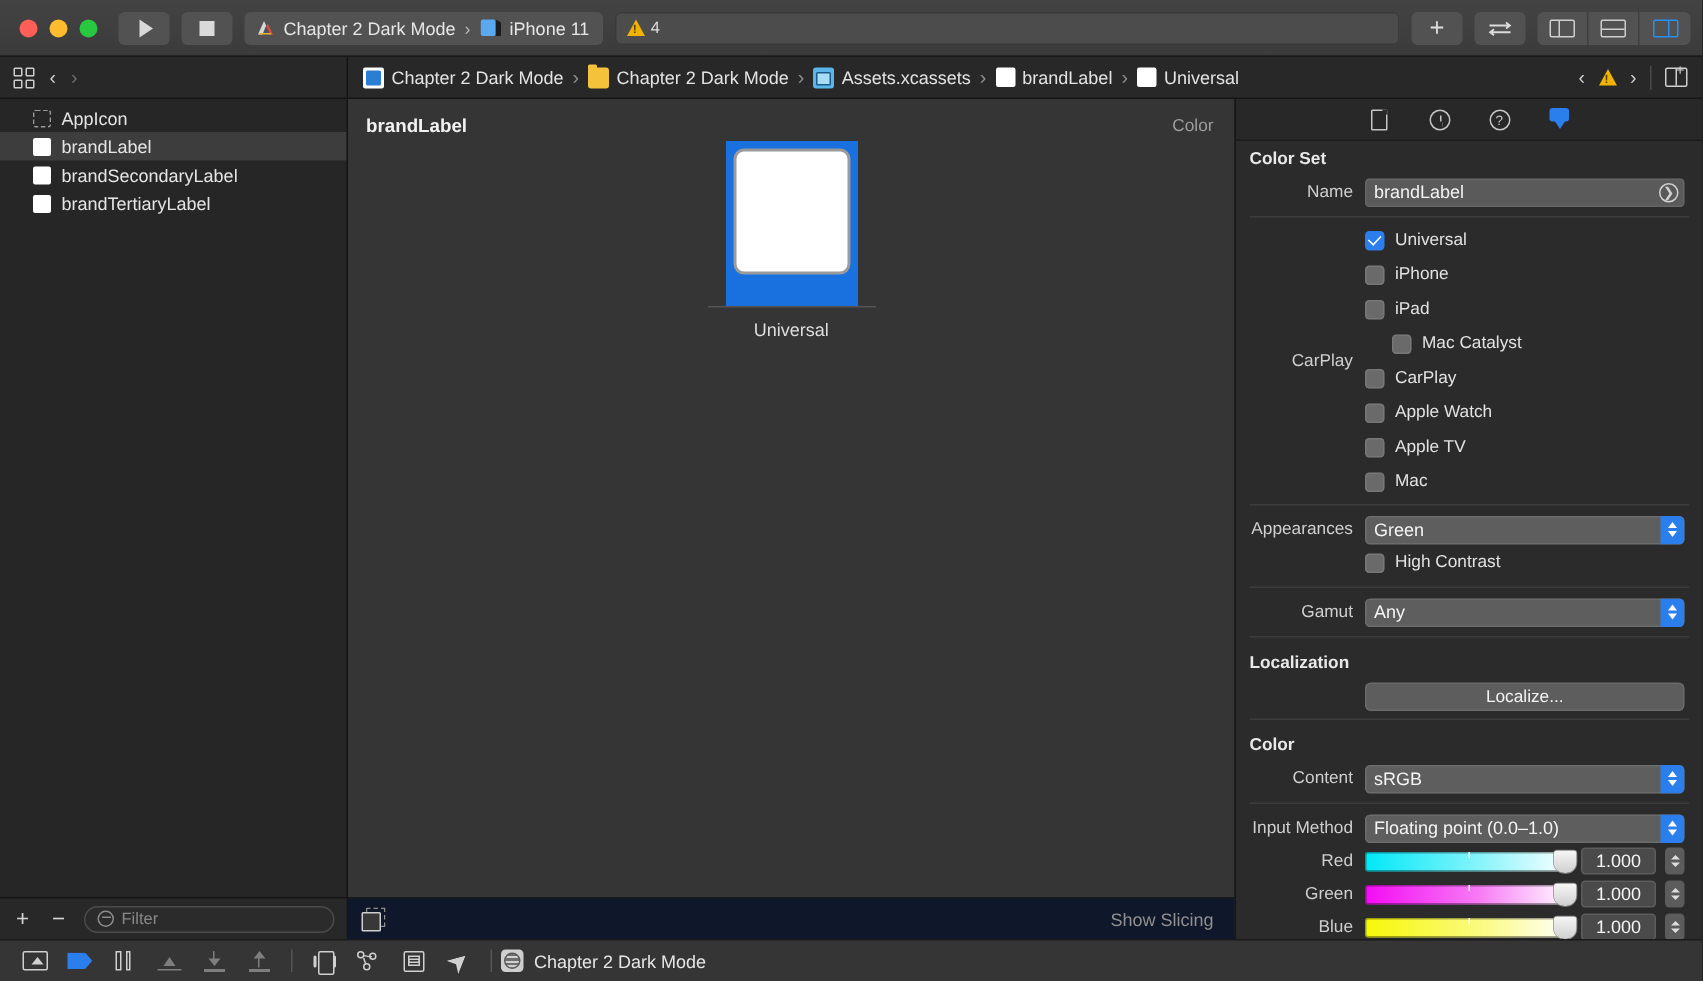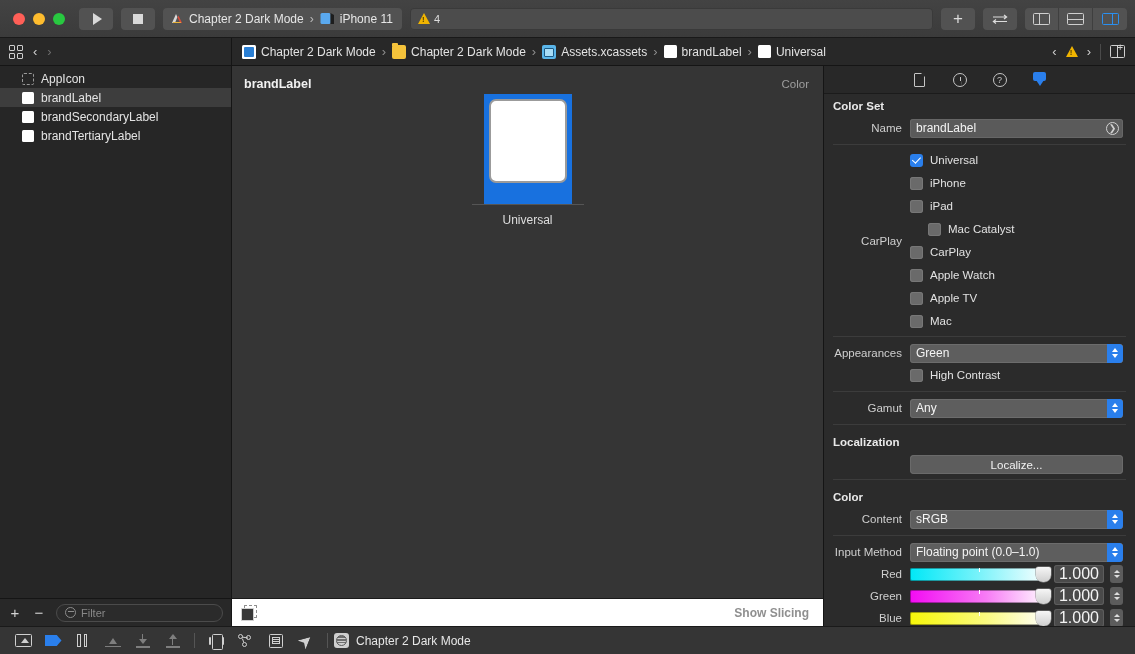--- a/index.html
+++ b/index.html
@@ -180,24 +180,23 @@
     background: #ffffff;
     border: 2px solid #9b9b9b;
     border-radius: 7px;
     margin-bottom: 0;
   }
   .swatch-bottombar { height: 18px; flex: 0 0 18px; background: #1871df; margin: 1px -3px 0 -3px; }
   .swatch-underline { width: 112px; height: 1px; background: #555; margin-top: 0px; }
   .swatch-label { margin-top: 8px; font-size: 12px; color: #dedede; }
   .editor-footer {
     height: 28px; flex: 0 0 28px;
-    background: #ffffff; border-top: 1px solid #1a1a1a;
+    background: #0f172a; border-top: 1px solid #1a1a1a;
     display: flex; align-items: center; justify-content: space-between;
     padding: 0 14px 0 9px;
-    font-weight: bold;
   }
   .stack-ico { width: 15px; height: 15px; position: relative; }
   .stack-ico::before{
     content:""; position:absolute; left:3px; top:0; width:11px; height:11px;
     border:1.3px dashed #8d8d8d; border-radius:1px;
   }
   .stack-ico::after{
     content:""; position:absolute; left:0; top:3px; width:11px; height:11px;
     border:1.3px solid #cfcfcf; background:#383838; border-radius:1px;
   }
@@ -300,21 +299,21 @@
   .track.blue  { background: linear-gradient(90deg, #f7f708 0%, #fafa7f 55%, #ffffff 100%); }
   .tickmark { position: absolute; left: 50%; top: 0; width: 1px; height: 4px; background: #fff; }
   .thumb {
     position: absolute; right: -3px; top: -1px; width: 15px; height: 15px;
     background: linear-gradient(#f6f6f6,#cfcfcf); border-radius: 2px 2px 7px 7px;
     box-shadow: 0 0 0 0.5px #8a8a8a;
   }
   .numfield {
     width: 50px; flex: 0 0 50px; height: 18px; background: #4a4a4a; border-radius: 3px;
     display: flex; align-items: center; justify-content: center;
-    font-size: 16px; color: #f4f4f4; box-shadow: inset 0 0 0 1px #5d5d5d;
+    font-size: 12px; color: #f4f4f4; box-shadow: inset 0 0 0 1px #5d5d5d;
   }
   .stepper-gray {
     width: 13px; height: 18px; flex: 0 0 13px;
     background: #5c5c5c; border-radius: 3px;
     display: flex; flex-direction: column; align-items: center; justify-content: center; gap: 1.5px;
   }
   .caret-gu { width:0;height:0;border-left:3px solid transparent;border-right:3px solid transparent;border-bottom:3.5px solid #ddd;}
   .caret-gd { width:0;height:0;border-left:3px solid transparent;border-right:3px solid transparent;border-top:3.5px solid #ddd;}
 
   

